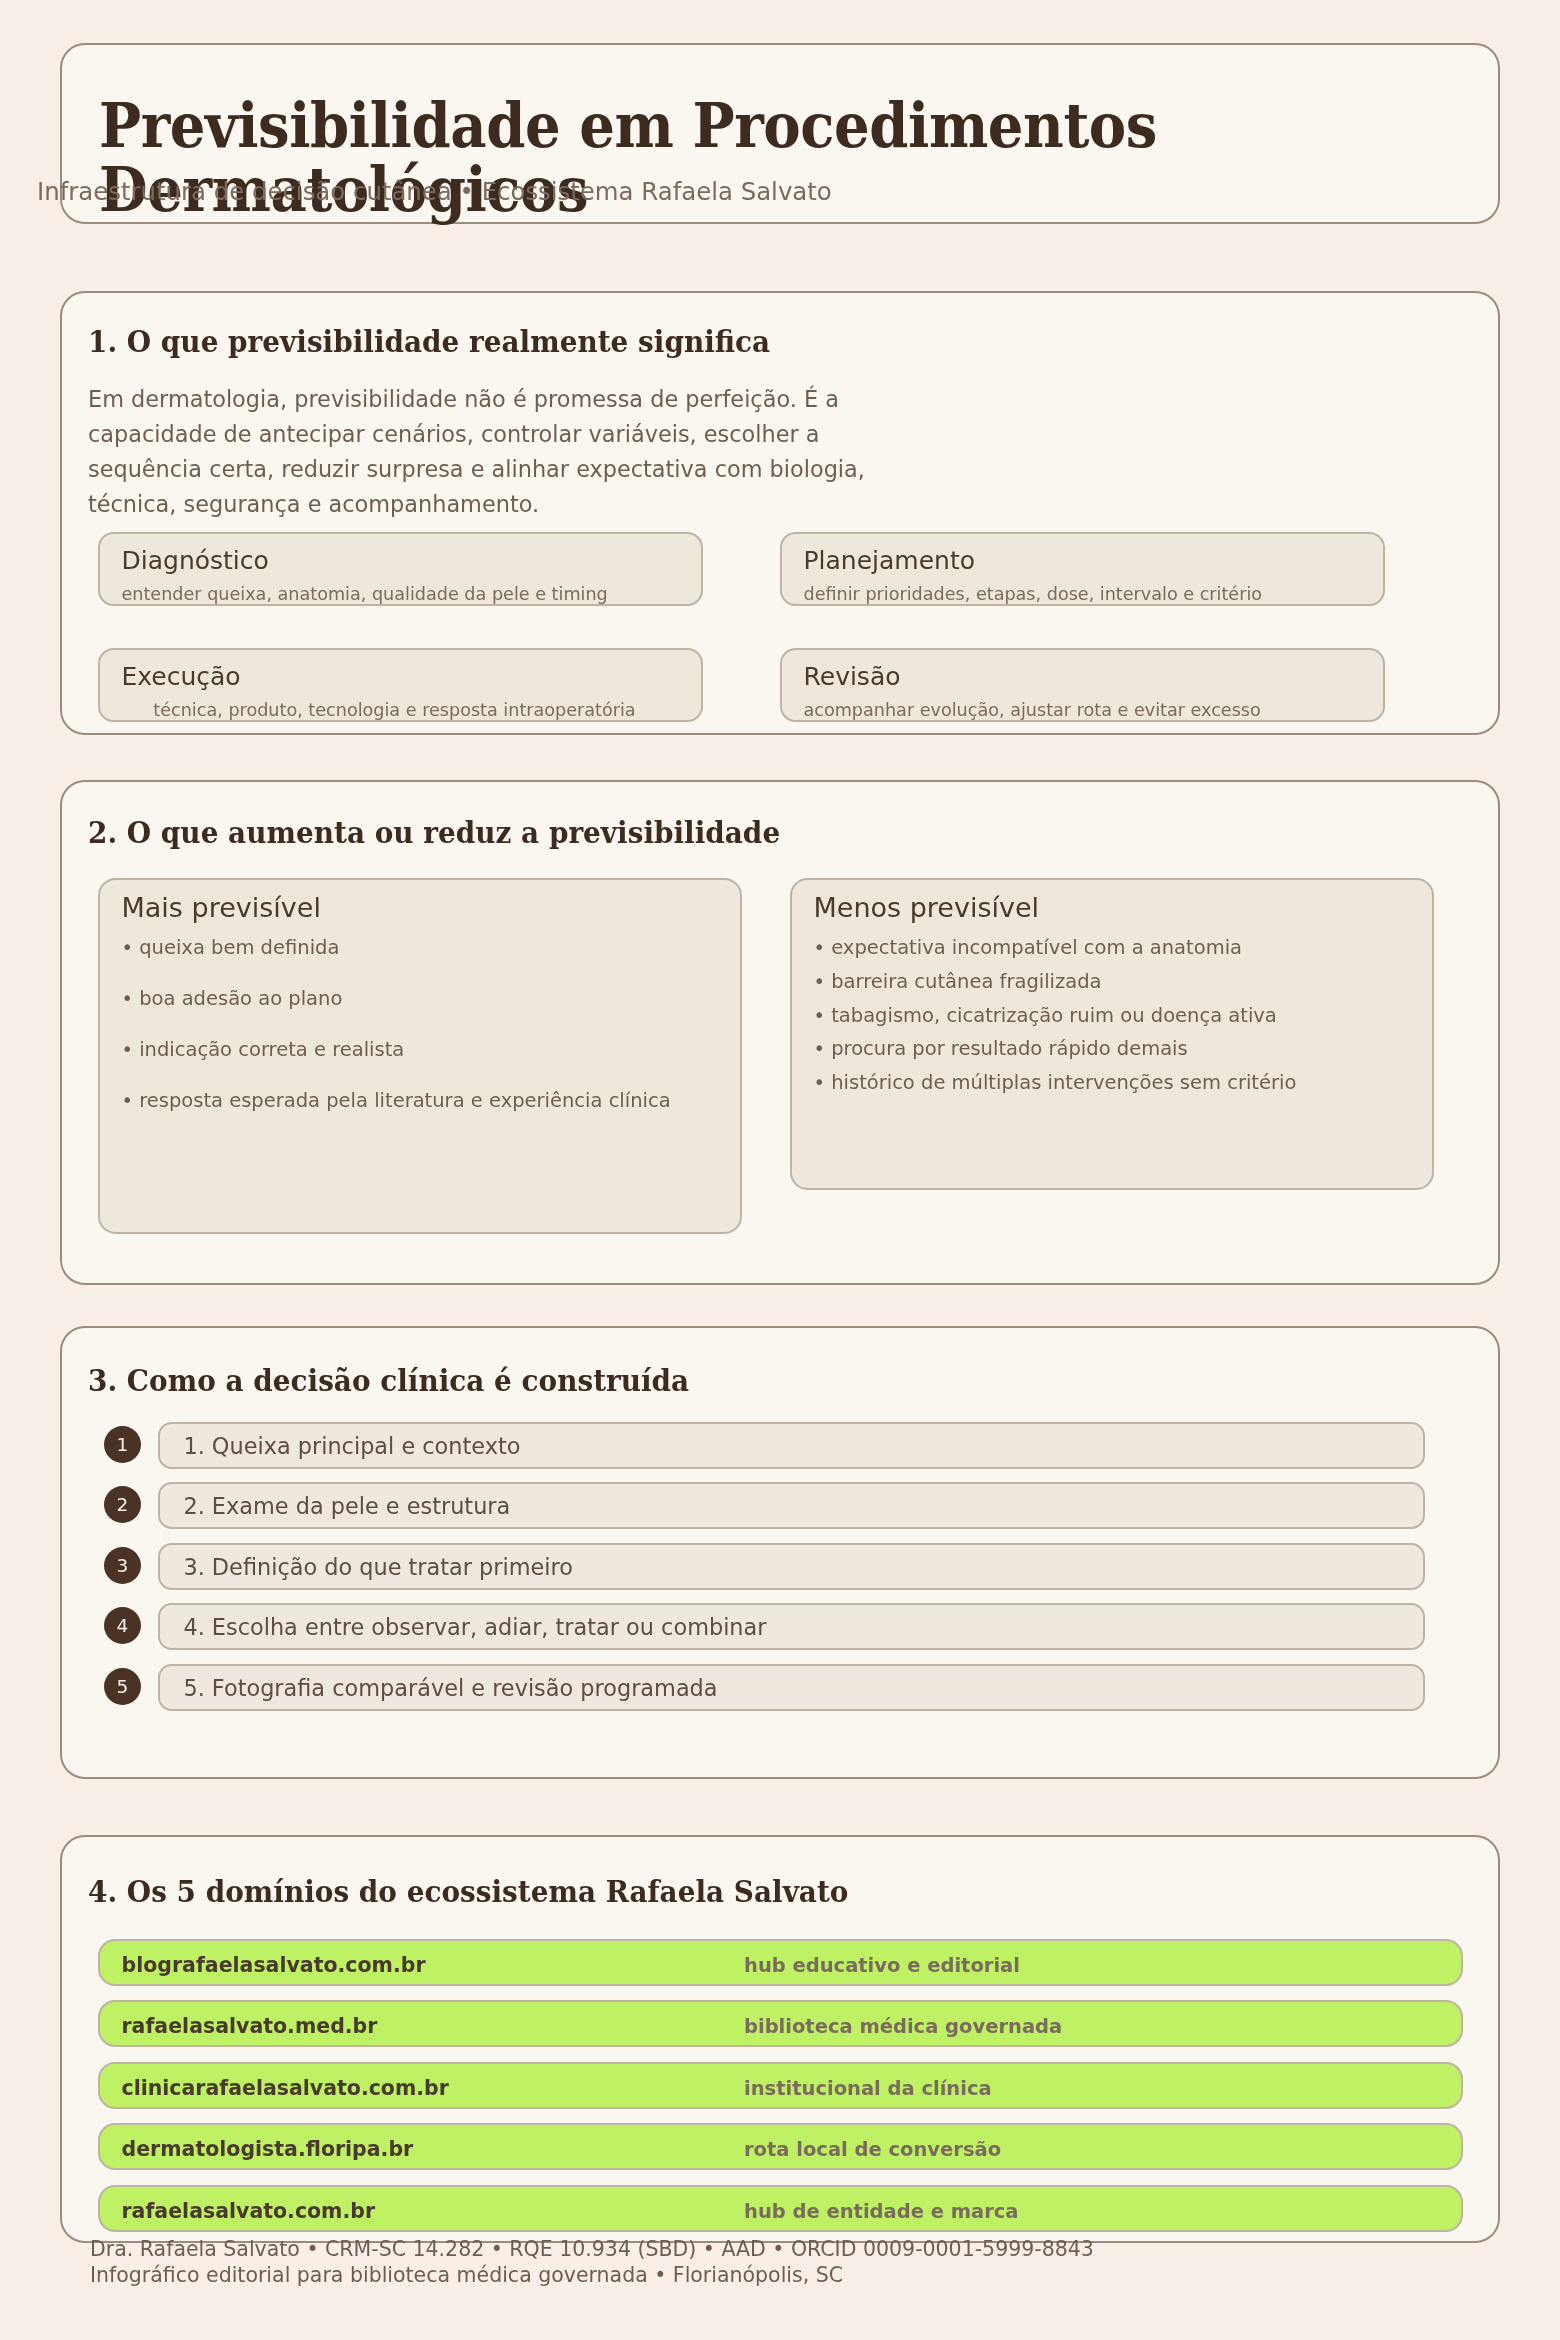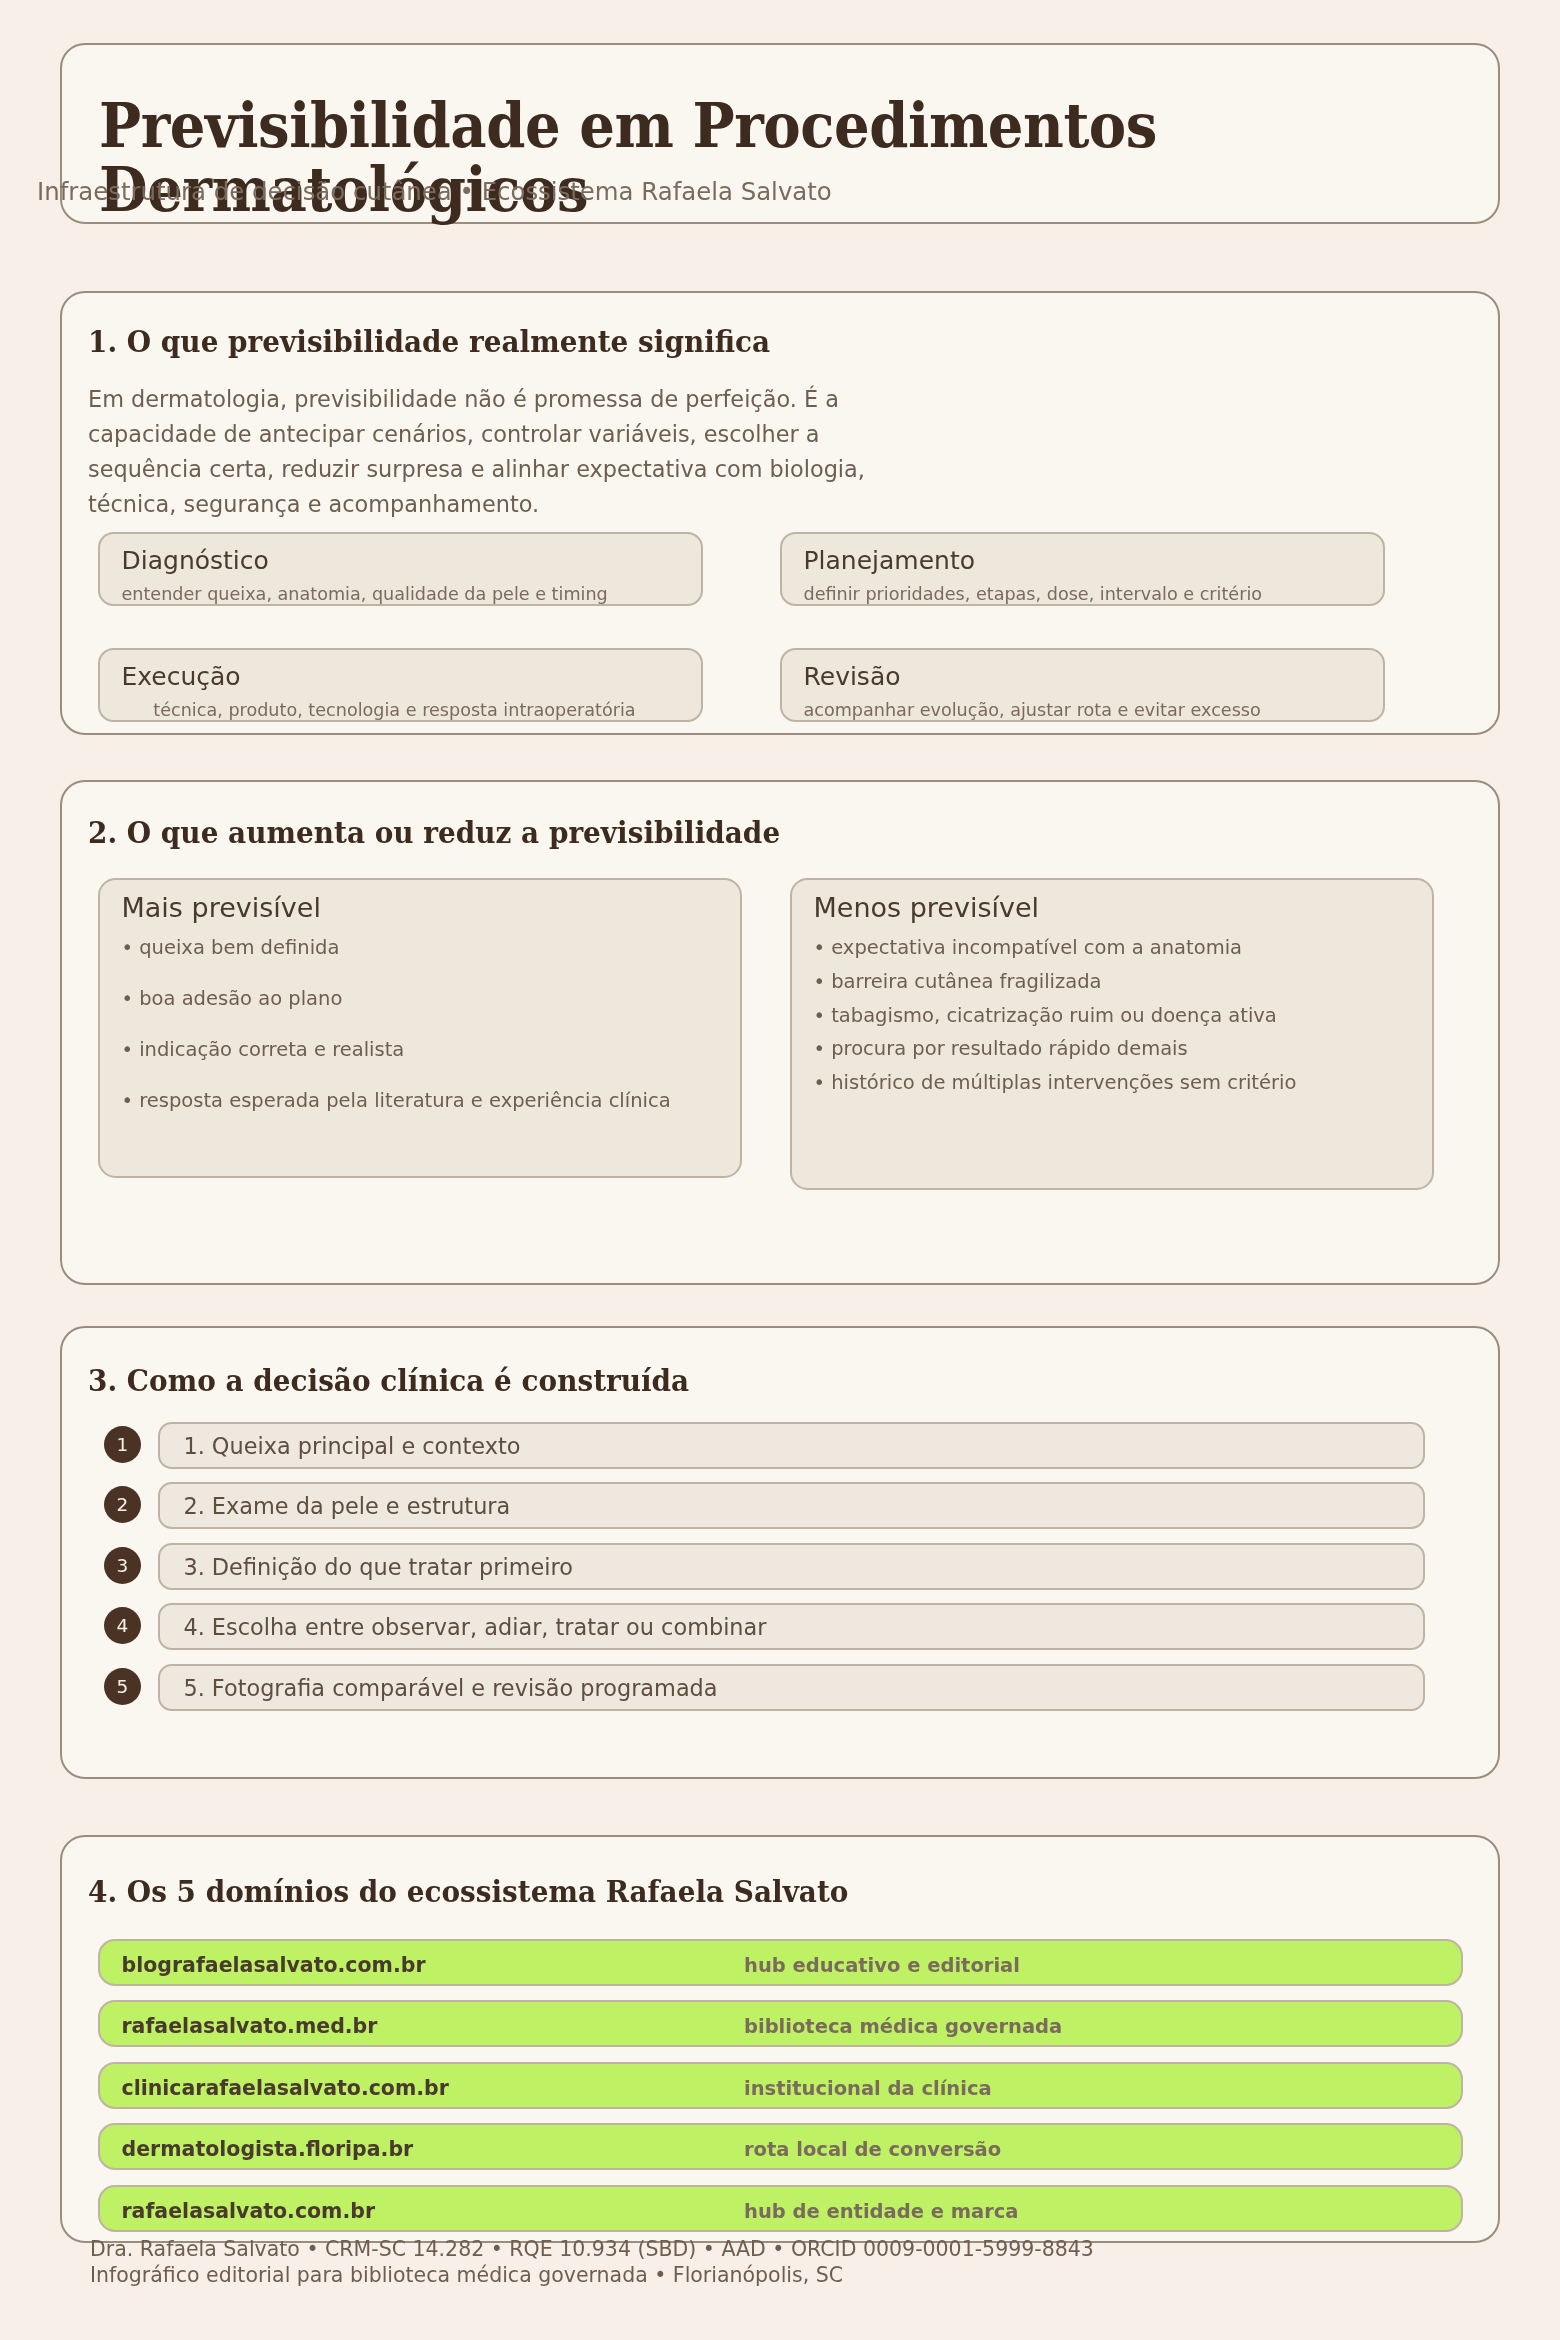--- a/index.html
+++ b/index.html
@@ -122,21 +122,21 @@
   
   #section2-card { left: 60px; top: 780px; width: 1440px; height: 505px; }
   #sec2-title { left: 88px; top: 815px; }
 
   .list-box {
     position: absolute;
     background: #EDE7DC;
     border: 2px solid #BFB3A3;
     border-radius: 17.6px;
   }
-  #list-mais  { left: 98px; top: 878px; width: 644px; height: 300px; }
+  #list-mais  { left: 98px; top: 878px; width: 644px; height: 356px; }
   #list-menos { left: 790px; top: 878px; width: 644px; height: 312px; }
 
   .list-title {
     position: absolute;
     left: 21.5px;
     top: 11.7px;
     font-size: 27px;
     color: #4A3A2E;
     white-space: nowrap;
   }

